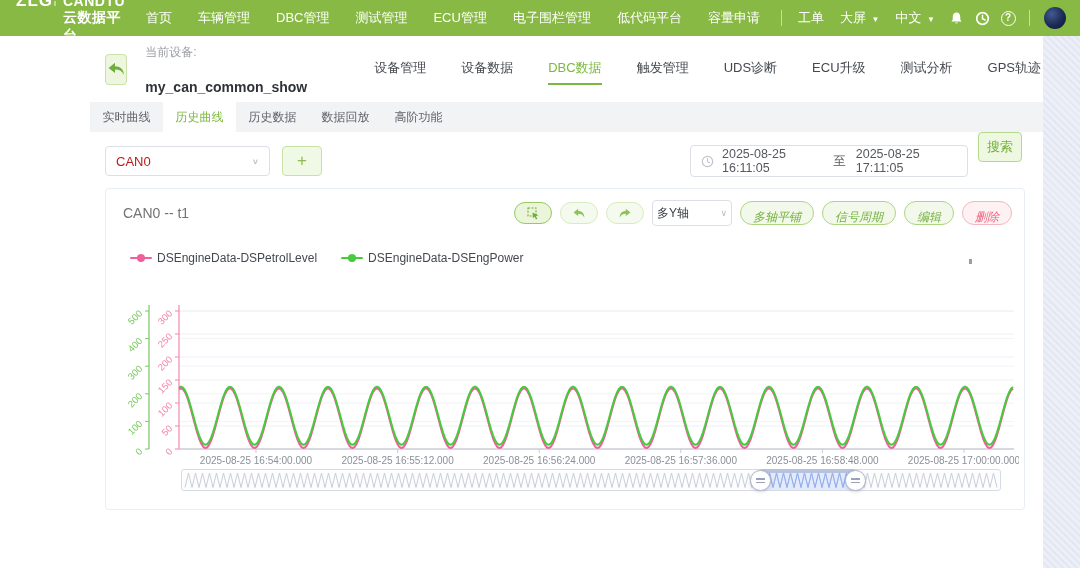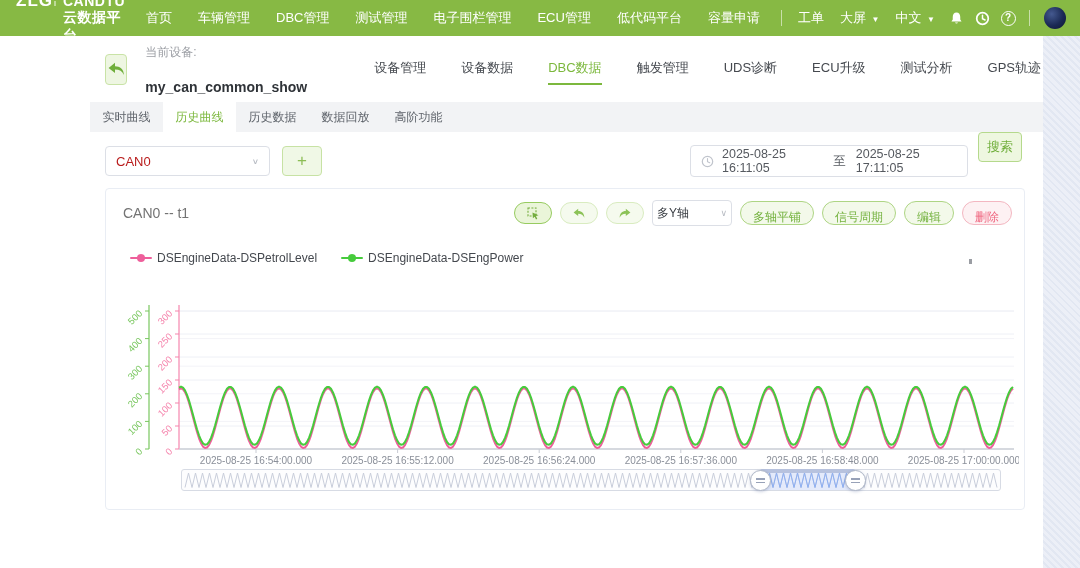--- a/index.html
+++ b/index.html
@@ -59,21 +59,21 @@
 
   
   .panel { position:absolute; left:105px; top:56px; width:920px; height:322px; border:1px solid #e9edf4; border-radius:4px; background:#fff; }
   .panel-title { position:absolute; left:17px; top:16px; font-size:14px; color:#737373; }
   .toolbar { position:absolute; right:12px; top:11px; display:flex; align-items:center; gap:8px; }
   .oval { width:38px; height:22px; border-radius:11px; display:flex; align-items:center; justify-content:center; cursor:pointer; background:#f5faee; border:1px solid #d9ecc0; }
   .oval.active { background:#eaf5d9; border-color:#97cb60; }
   .ybox { width:80px; height:26px; border:1px solid #dcdfe6; border-radius:4px; background:#fff; display:flex; align-items:center; padding:0 4px; cursor:pointer; }
   .ybox .val { flex:1; font-size:12px; color:#3a3e44; }
   .ybox .chev { color:#b6bac2; font-size:9px; }
-  .pill { height:24px; padding:4px 12px; border-radius:12px; background:#f3f9ea; border:1px solid #aed584; color:#74b23f; font-size:12px; line-height:22px; cursor:pointer; white-space:nowrap; }
+  .pill { height:24px; padding:4px 12px; border-radius:12px; background:#f3f9ea; border:1px solid #aed584; color:#74b23f; font-size:12px; line-height:22px; cursor:pointer; white-space:nowrap;font-style:italic; }
   .pill.danger { background:#fdf1f3; border-color:#f3b7c1; color:#ef657f; }
 
   .legend { position:absolute; left:24px; top:62px; display:flex; gap:24px; }
   .legend-item { display:flex; align-items:center; gap:5px; cursor:pointer; }
   .legend-marker { position:relative; width:22px; height:8px; }
   .legend-marker .ln { position:absolute; left:0; right:0; top:3px; height:2px; border-radius:1px; }
   .legend-marker .dt2 { position:absolute; left:7px; top:0; width:8px; height:8px; border-radius:50%; }
   .legend-item span.lbl { font-size:12px; color:#44484e; }
   .artifact-dot { position:absolute; right:52px; top:70px; width:3px; height:5px; background:#9a9da3; }
 
@@ -94,22 +94,22 @@
     <div class="logo">
       <span class="logo-zlg">ZLG</span>
         <span class="logo-i">i</span>
       <span class="logo-title">CANDTU云数据平台</span>
     </div>
     <ul class="nav-menu" id="nav-menu">
         <li>首页</li>
         <li>车辆管理</li>
         <li>DBC管理</li>
         <li>测试管理</li>
+        <li>ECU管理</li>
         <li>电子围栏管理</li>
-        <li>ECU管理</li>
         <li>低代码平台</li>
         <li>容量申请</li>
       </ul>
     <div class="nav-right">
       <div class="nav-sep"></div>
       <span class="txt">工单</span>
       <span class="txt"><span>大屏</span> <span class="caret">▼</span></span>
       <span class="txt"><span>中文</span> <span class="caret">▼</span></span>
       <span class="nav-icon">
         <svg width="15" height="15" viewBox="0 0 14 14">

